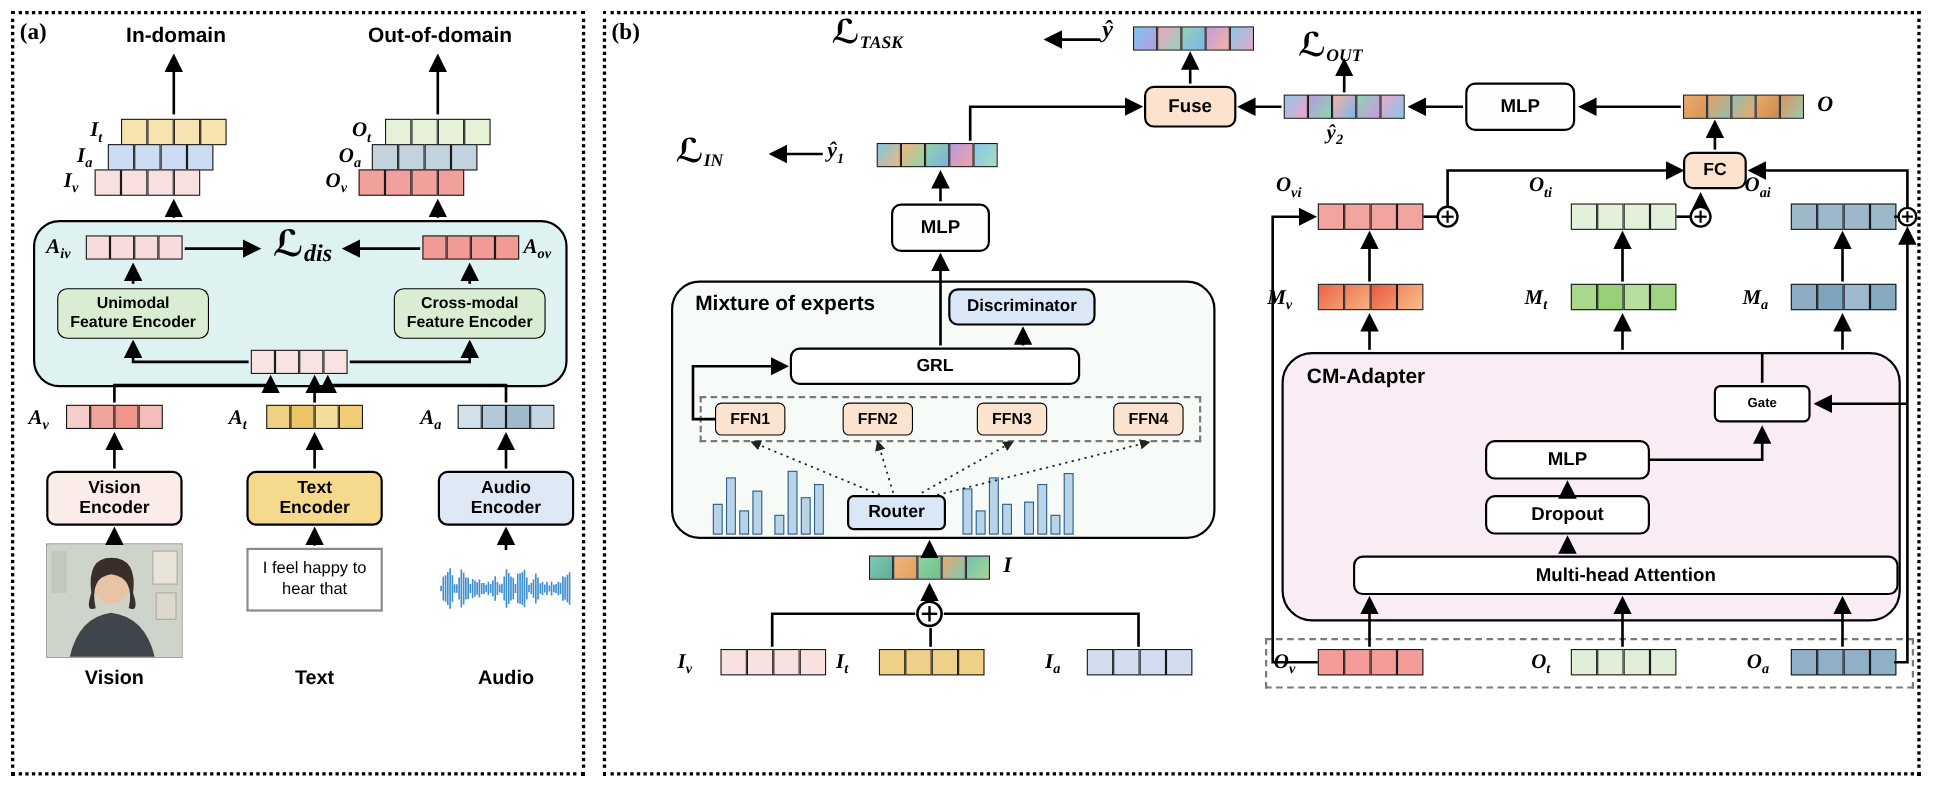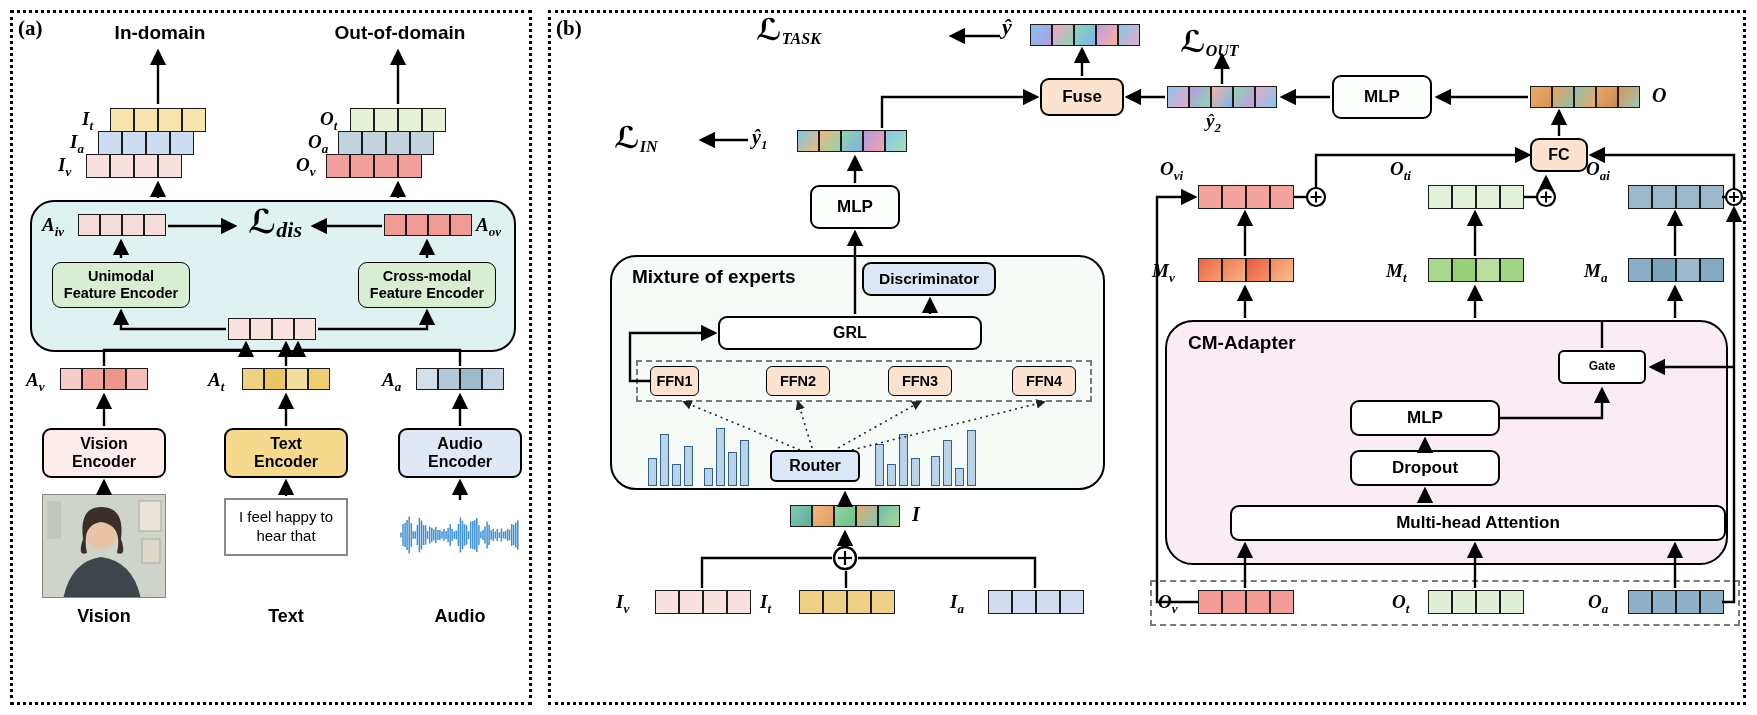--- a/index.html
+++ b/index.html
@@ -236,21 +236,21 @@
 
 <div class="box" style="left:610px;top:255px;width:495px;height:235px;border-radius:26px;border-width:2.5px;background:#f7fbf8"></div>
 <div class="abs" style="left:632px;top:266px;font-weight:bold;font-size:19px">Mixture of experts</div>
 <div class="box" style="left:862px;top:262px;width:134px;height:34px;background:#d9e7f6;font-size:15.5px">
   <span>Discriminator</span>
 </div>
 <div class="box" style="left:718px;top:316px;width:264px;height:34px;font-size:16px">
   <span>GRL</span>
 </div>
 <div class="dotted" style="left:636px;top:360px;width:456px;height:42px"></div>
-<div class="box" style="left:650px;top:366px;width:49px;height:30px;background:#fbe3cf;font-size:14.5px;border-width:1.6px;border-radius:6px">
+<div class="box" style="left:650px;top:366px;width:64px;height:30px;background:#fbe3cf;font-size:14.5px;border-width:1.6px;border-radius:6px">
   <span>FFN1</span>
 </div>
 <div class="box" style="left:766px;top:366px;width:64px;height:30px;background:#fbe3cf;font-size:14.5px;border-width:1.6px;border-radius:6px">
   <span>FFN2</span>
 </div>
 <div class="box" style="left:888px;top:366px;width:64px;height:30px;background:#fbe3cf;font-size:14.5px;border-width:1.6px;border-radius:6px">
   <span>FFN3</span>
 </div>
 <div class="box" style="left:1012px;top:366px;width:64px;height:30px;background:#fbe3cf;font-size:14.5px;border-width:1.6px;border-radius:6px">
   <span>FFN4</span>

